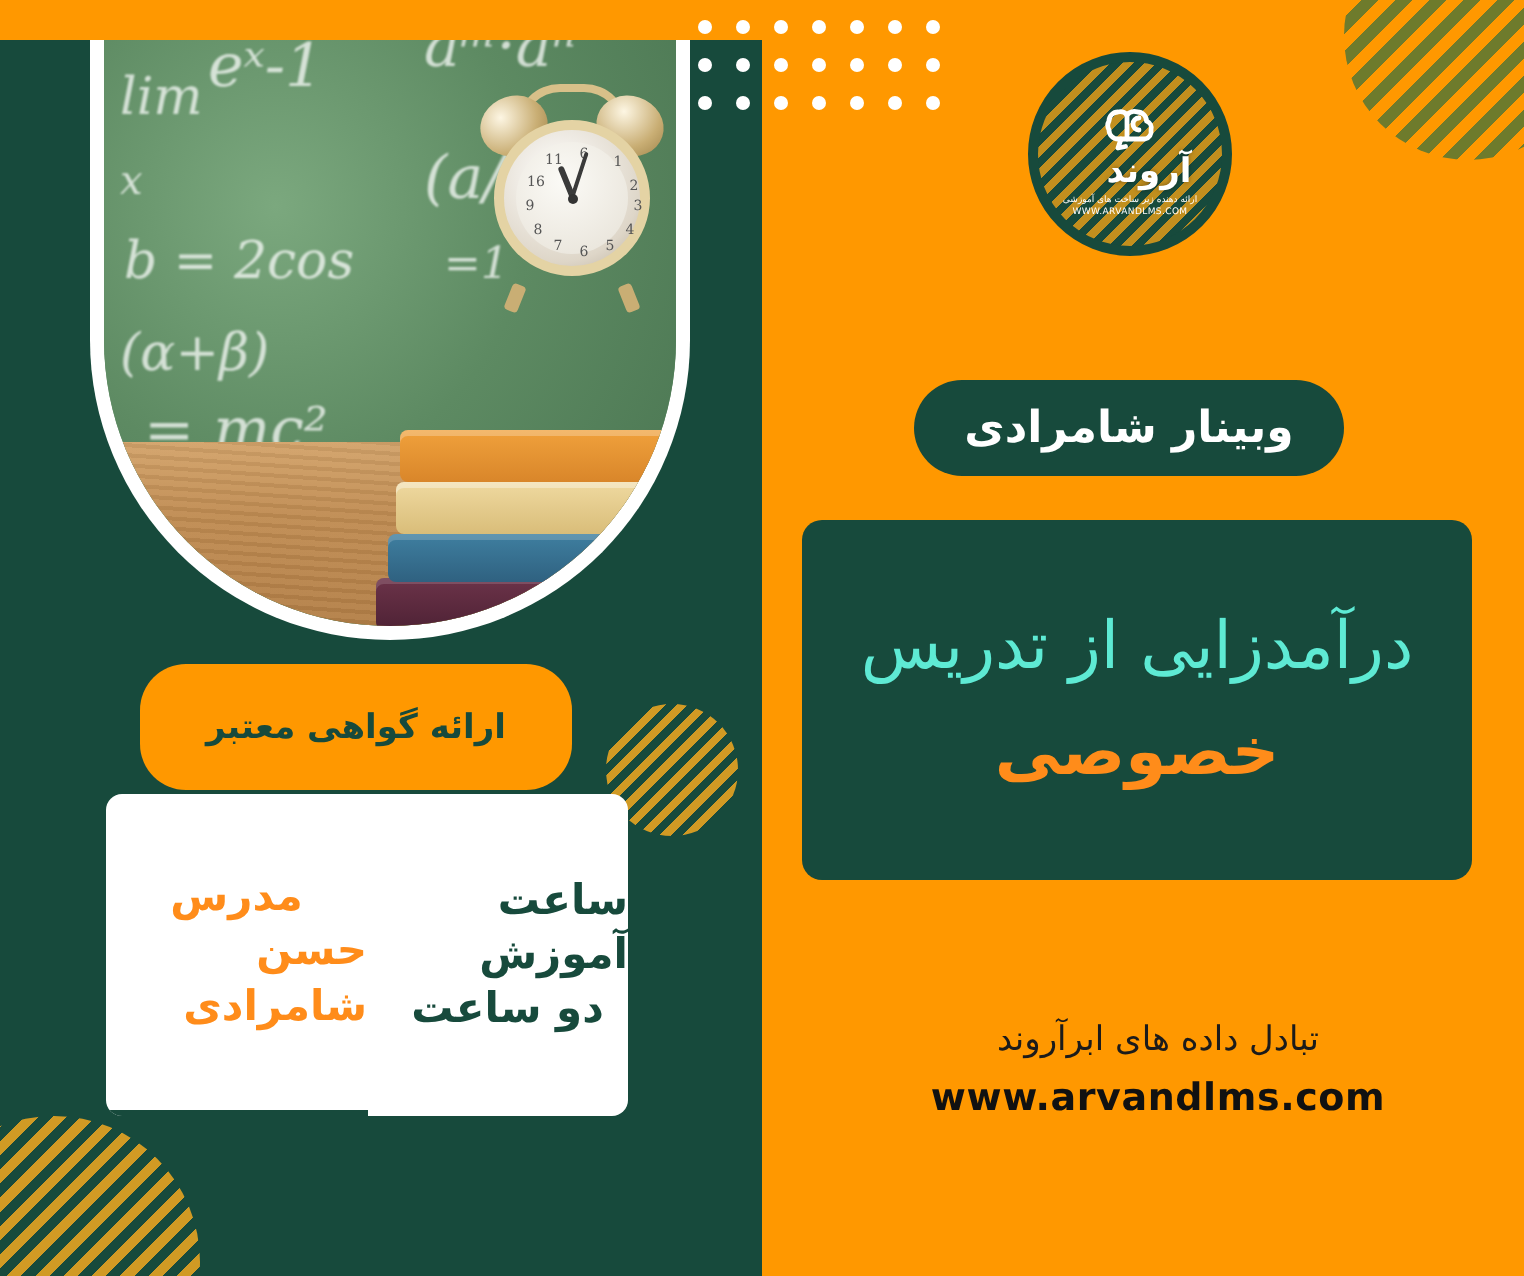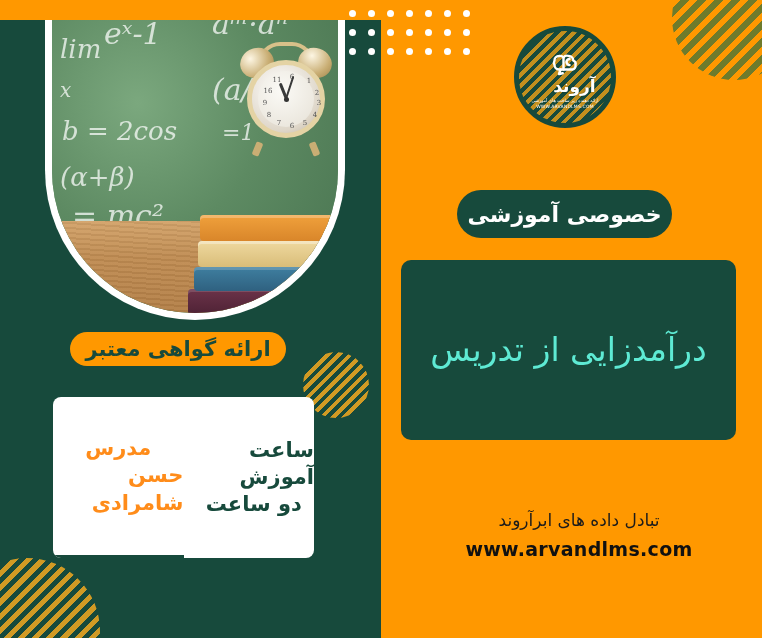--- a/index.html
+++ b/index.html
@@ -205,24 +205,24 @@
   
   .pill-webinar {
     position:absolute; left:457px; top:190px;
     width:215px; height:48px; border-radius:24px;
     background:#174a3c;
     display:flex; align-items:center; justify-content:center;
     color:#ffffff; font-size:22px; font-weight:bold; direction:rtl;
   }
   .pill-cert {
     position:absolute; left:70px; top:332px;
-    width:216px; height:34px; border-radius:23px;
+    width:216px; height:63px; border-radius:23px;
     background:#ff9800;
     display:flex; align-items:center; justify-content:center;
-    color:#174a3c; font-size:21px; font-weight:bold; direction:rtl;
+    color:#174a3c; font-size:17px; font-weight:bold; direction:rtl;
     z-index:6;
   }
 
   
   .title-box {
     position:absolute; left:401px; top:260px;
     width:335px; height:180px; border-radius:10px;
     background:#174a3c;
     display:flex; flex-direction:column;
     align-items:center; justify-content:center;
@@ -366,24 +366,25 @@
         <path d="M28 10 v16"></path>
         <path d="M36 12 a4 4 0 0 0 0 8"></path>
         <path d="M24 26 l-2 6 l5 -1"></path>
       </g>
     </svg>
     <div class="logo-word">آروند</div>
     <div class="logo-sub">ارائه دهنده زیر ساخت های آموزشی</div>
     <div class="logo-url">WWW.ARVANDLMS.COM</div>
   </div>
 
-  <div class="pill-webinar">خصوصی آموزشی</div>
+  <div class="pill-webinar">وبینار شامرادی</div>
 
   <div class="title-box">
     <div class="title-line1">درآمدزایی از تدریس</div>
+    <div class="title-line2">خصوصی</div>
   </div>
 
   <div class="pill-cert">ارائه گواهی معتبر</div>
 
   <div class="info-card">
     <div class="info-sec top">
       <div class="info-label orange-txt">مدرس</div>
       <div class="info-value orange-txt">حسن شامرادی</div>
     </div>
     <div class="info-sec">

